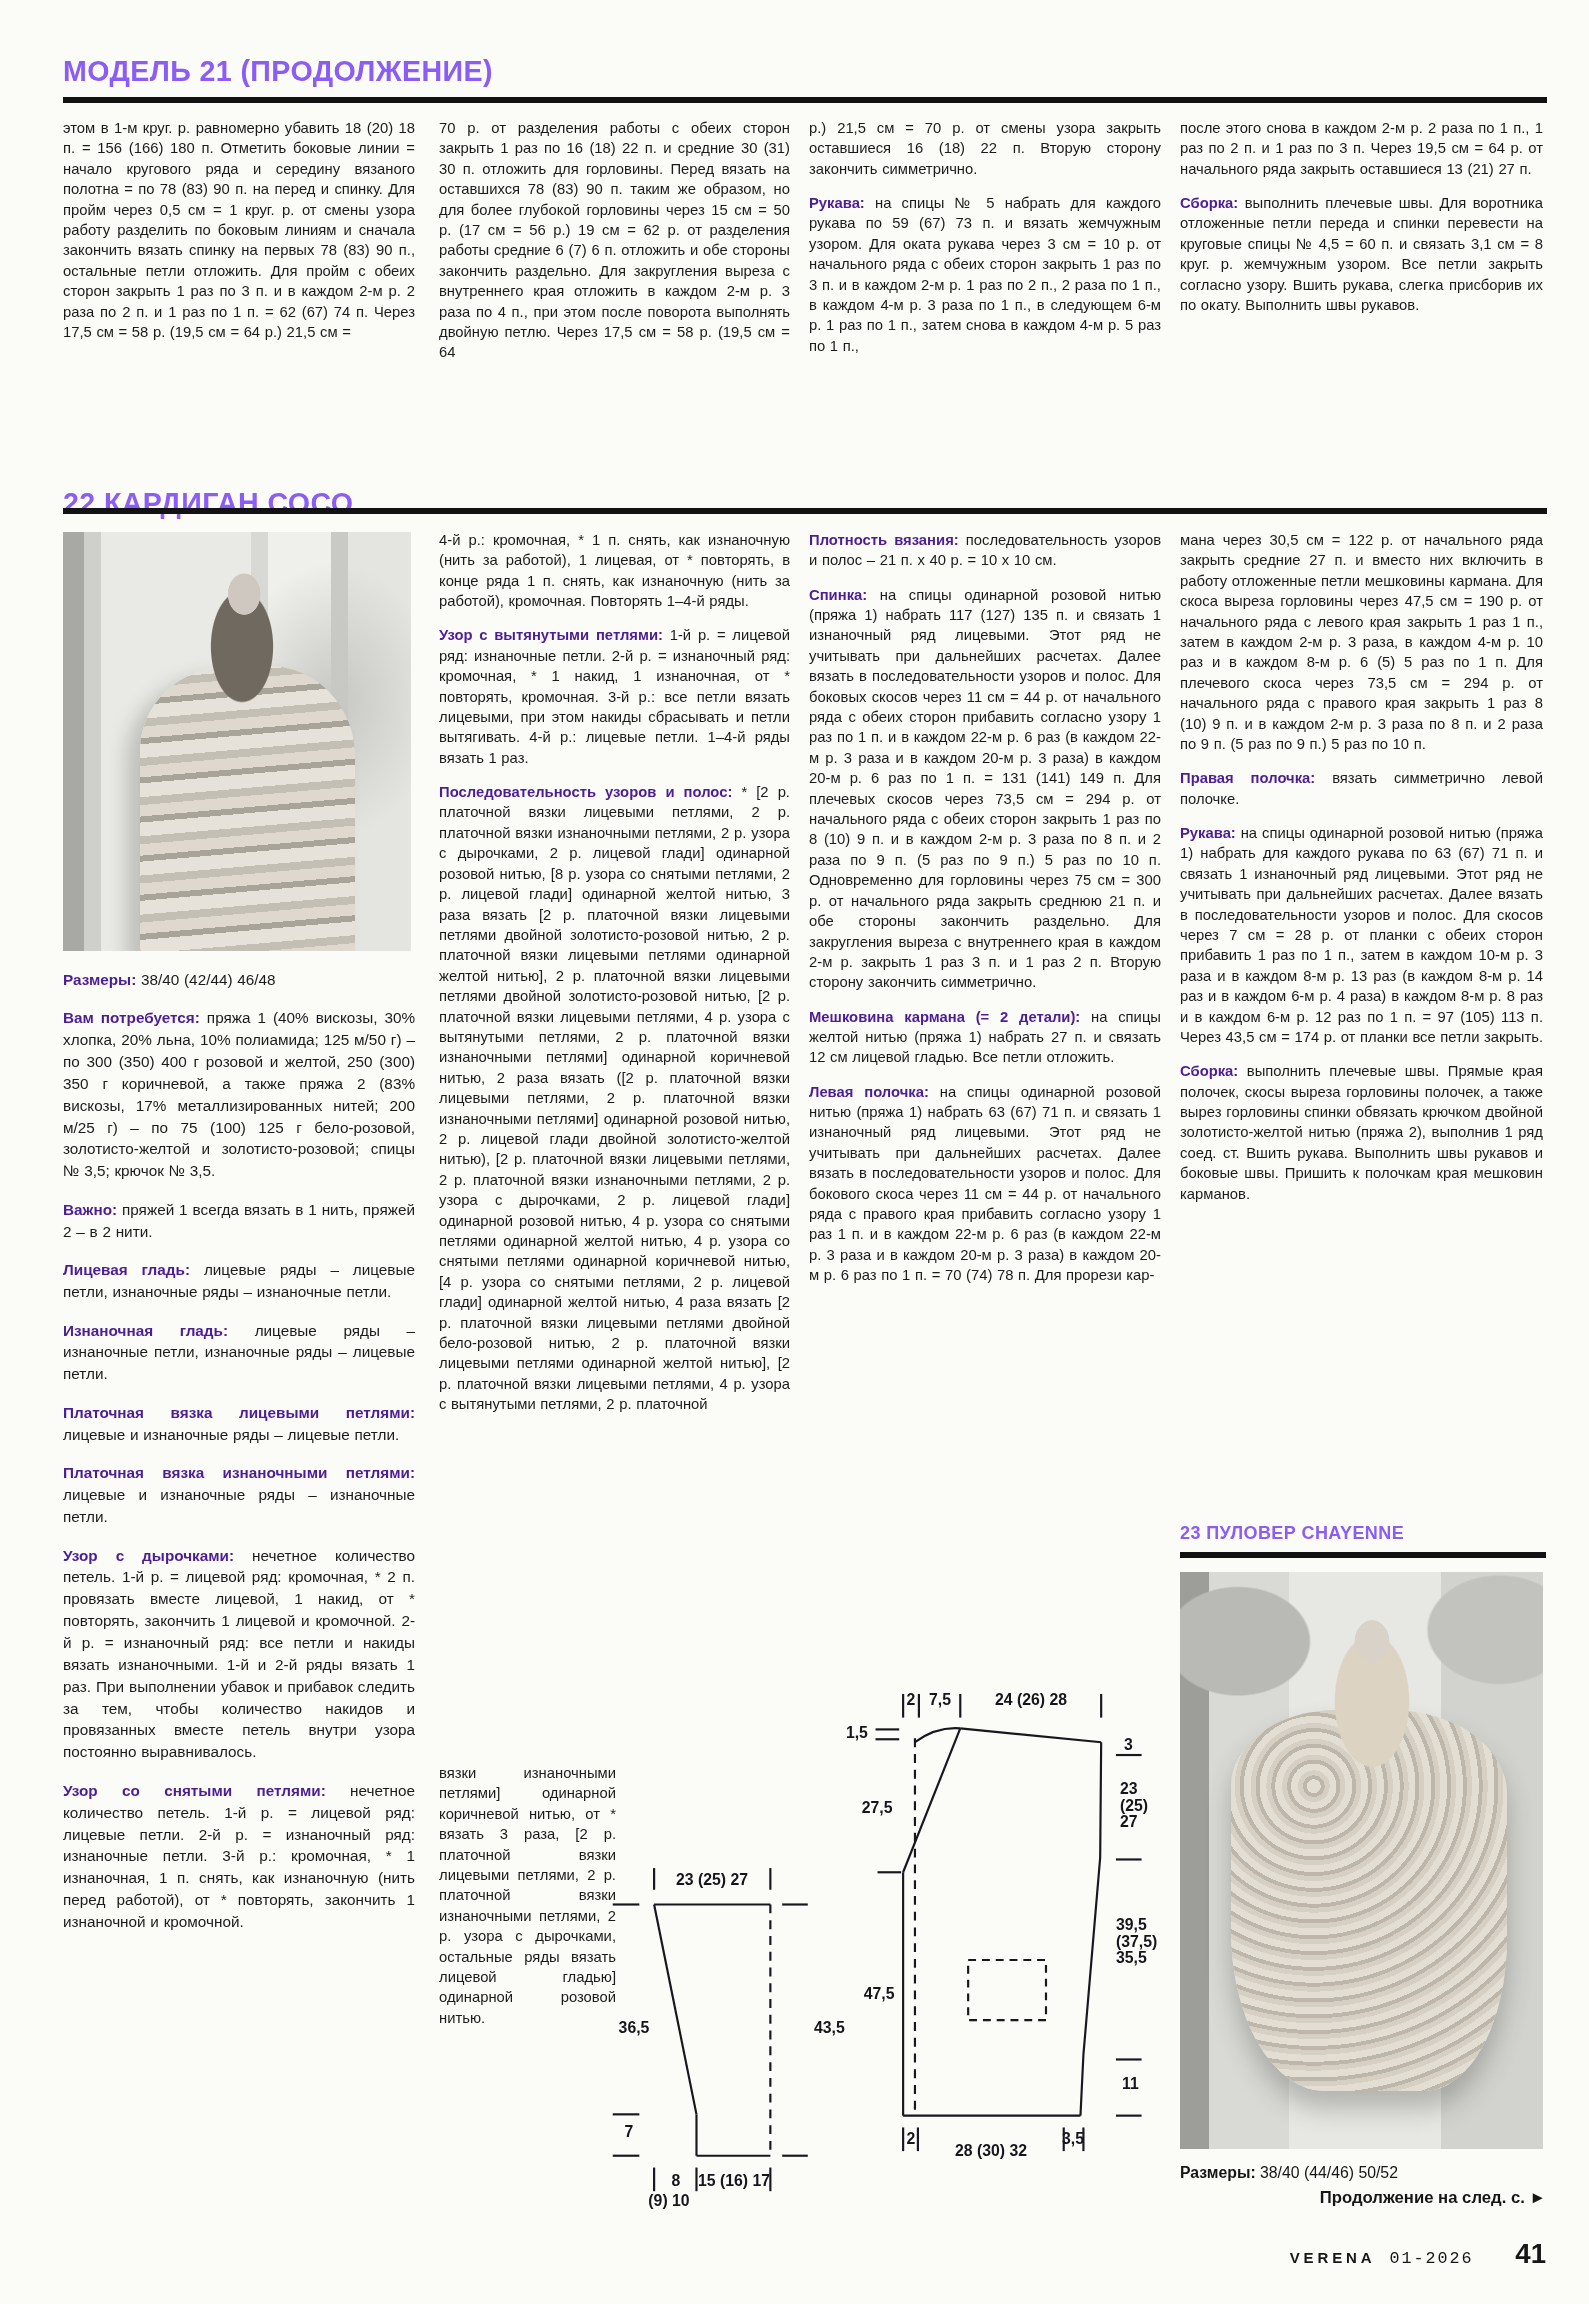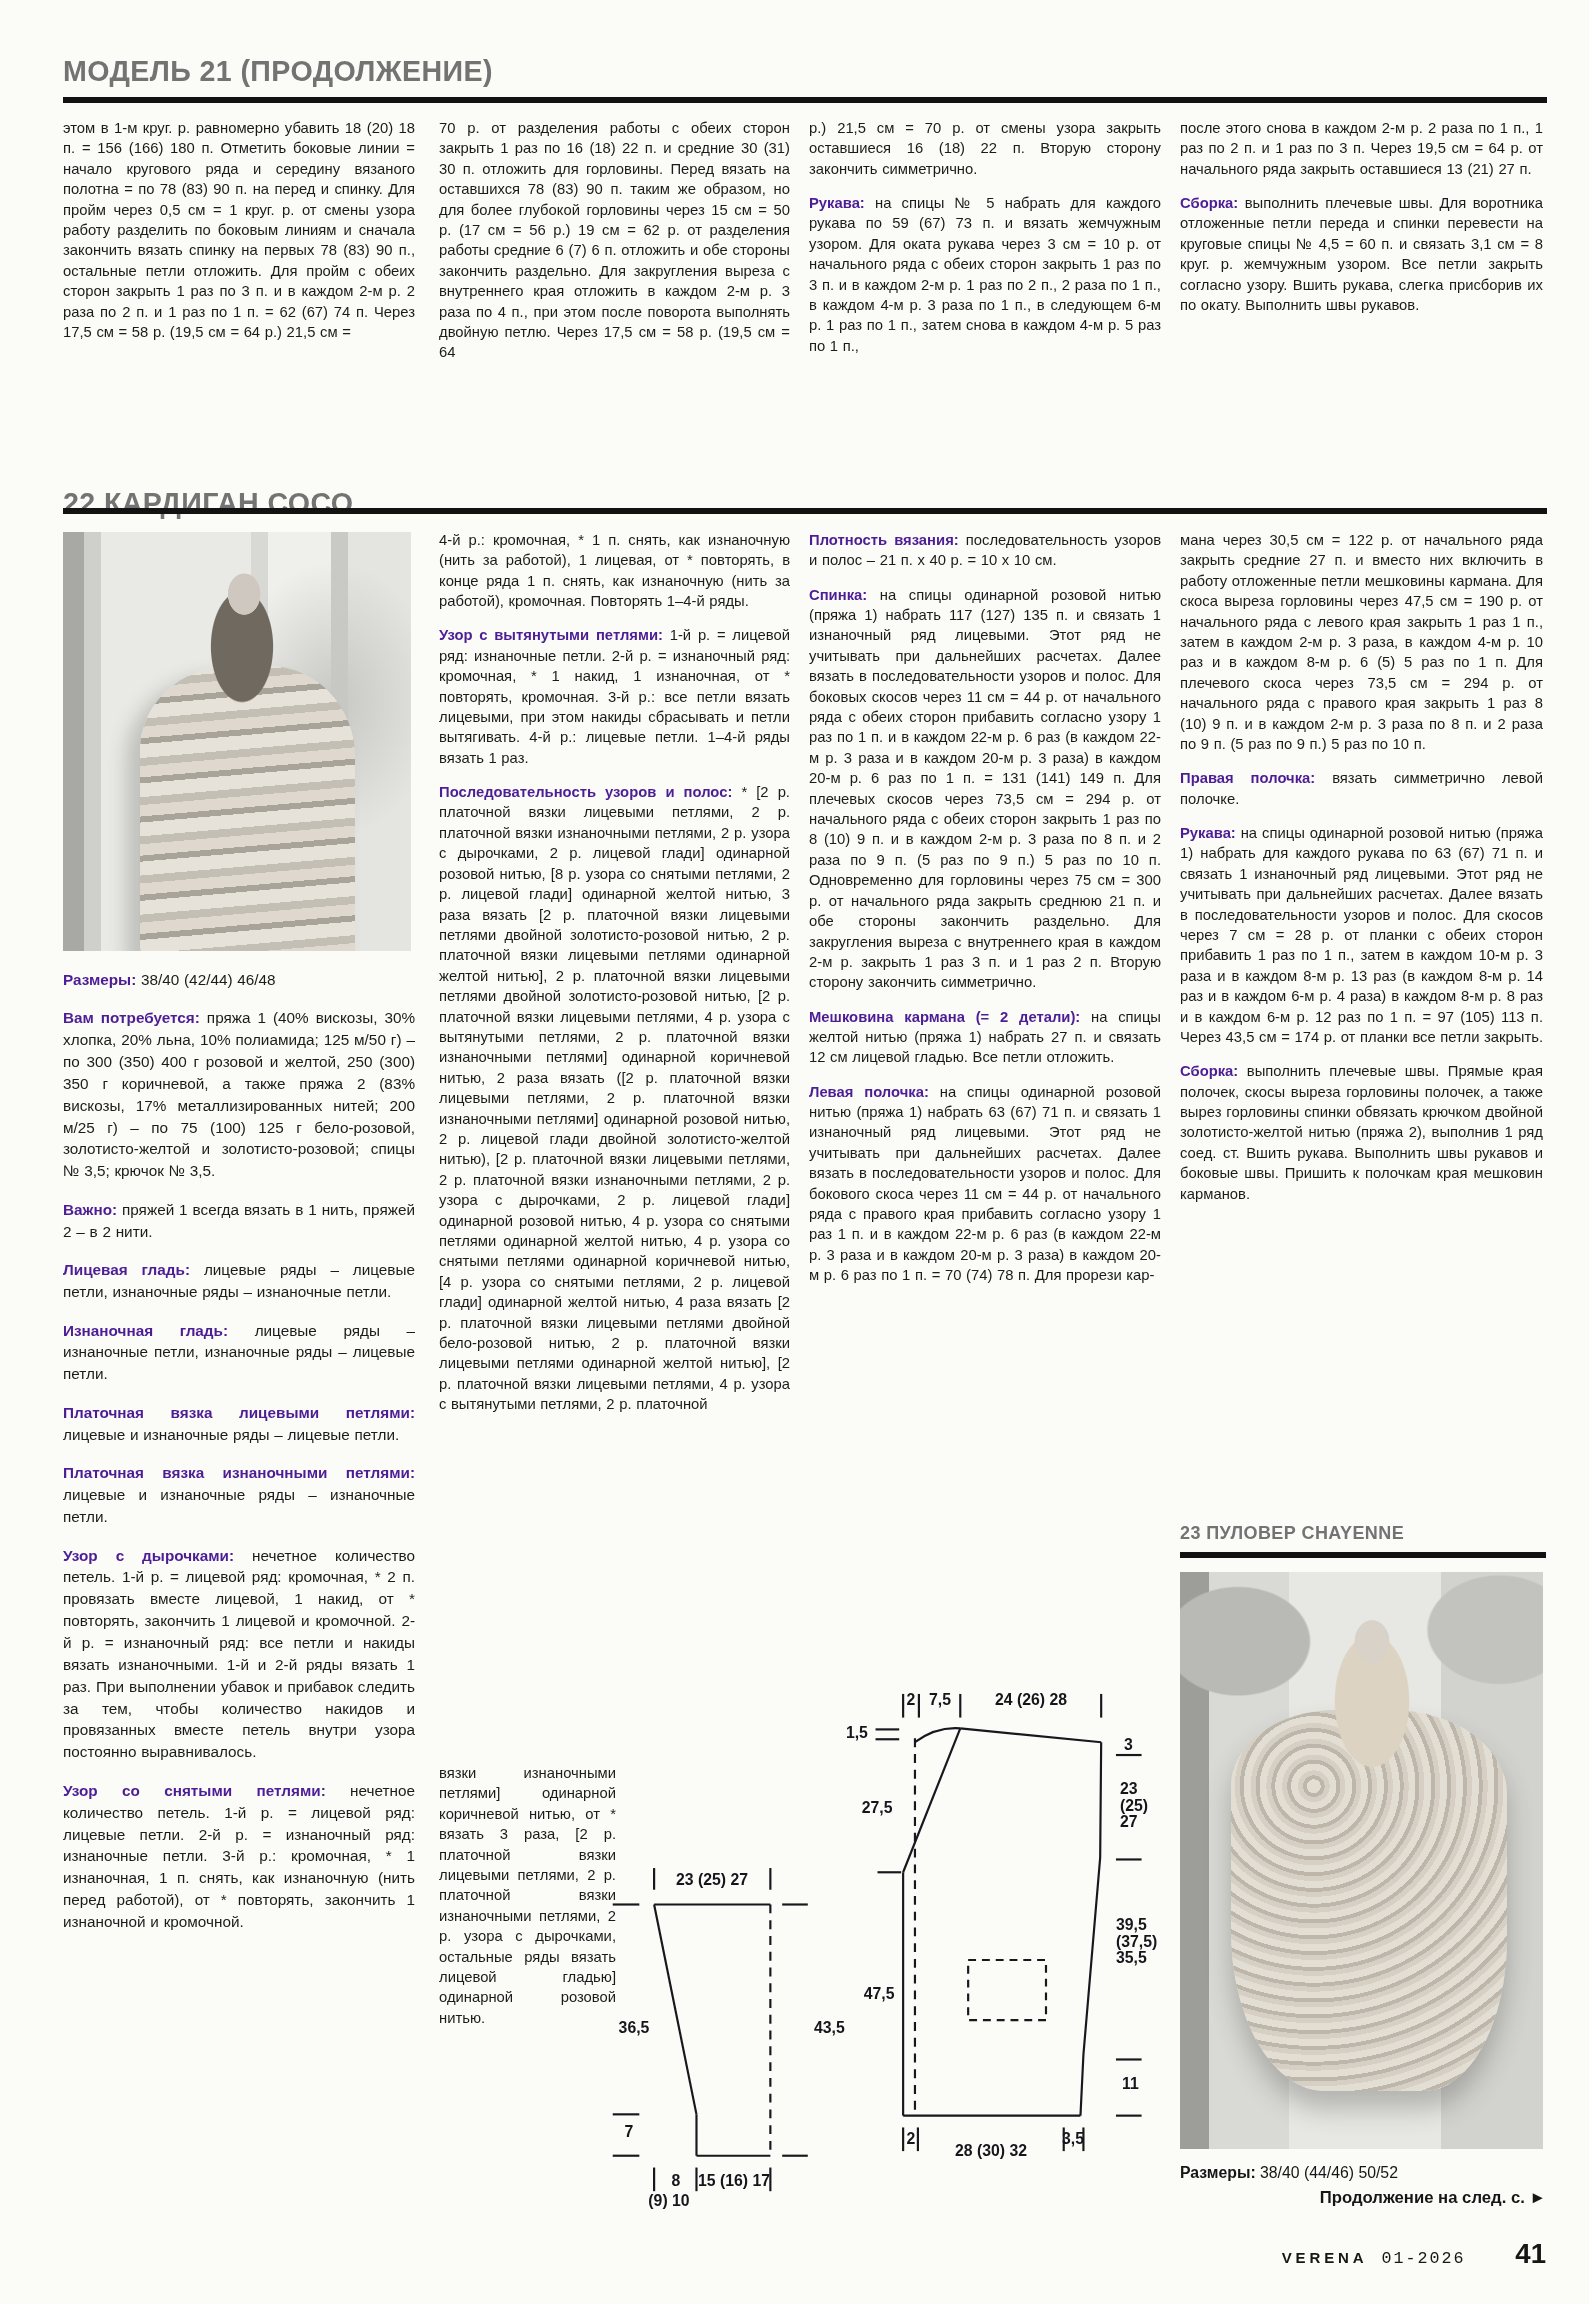--- a/index.html
+++ b/index.html
@@ -4,21 +4,21 @@
 <style>
   html,body{margin:0;padding:0;}
   body{background:#888;}
   #page{
     position:relative; width:1590px; height:2304px; margin:0 auto;
     background:#fbfbf8; overflow:hidden;
     font-family:"Liberation Sans", sans-serif; color:#161616;
   }
   .sec-title{
     position:absolute; font-weight:700; font-size:28.6px; letter-spacing:0.4px;
-    color:#737373; white-space:nowrap;
+    color:#8b5cf6; white-space:nowrap;
   }
   .rule{position:absolute; background:#121212; height:5.9px;}
   .col{
     position:absolute; text-align:justify; font-size:14.8px; line-height:1.38;
     color:#1b1b1b; word-spacing:0.5px;
   }
   .col .para{margin:0 0 13.8px 0;}
   .col .para b{font-weight:700; color:#4c1d95;}
   .col1x{font-size:15.3px; line-height:1.43;}
   .col1x .para{margin-bottom:16.7px;}
@@ -68,21 +68,21 @@
   svg{display:block;}
   .caption-line{font-size:15.8px; margin-top:15.8px;}
   .caption-line b{font-weight:700;}
   .continuation{font-size:16.7px; font-weight:700; text-align:right; margin-top:5.9px;}
   #footer{
     position:absolute; left:1180px; top:2238px; width:366px;
     display:flex; align-items:baseline; justify-content:flex-end; gap:13.8px;
   }
   #footer .brand{font-weight:700; font-size:15px; letter-spacing:3.9px;}
   #footer .issue{font-size:16.7px; letter-spacing:2px; font-family:"Liberation Mono", monospace;}
-  #footer .pageno{font-weight:700; font-size:27.6px; margin-left:36px;}
+  #footer .pageno{font-weight:700; font-size:27.6px; margin-left:28px;}
 </style>
 </head>
 <body>
 
 <div id="page">
 
   <div class="sec-title" style="left:63px; top:55px;">МОДЕЛЬ 21 (ПРОДОЛЖЕНИЕ)</div>
   <div class="rule" style="left:63px; top:97px; width:1484px;"></div>
 
   <div class="col" style="left:63px;  top:118px; width:352px;">

